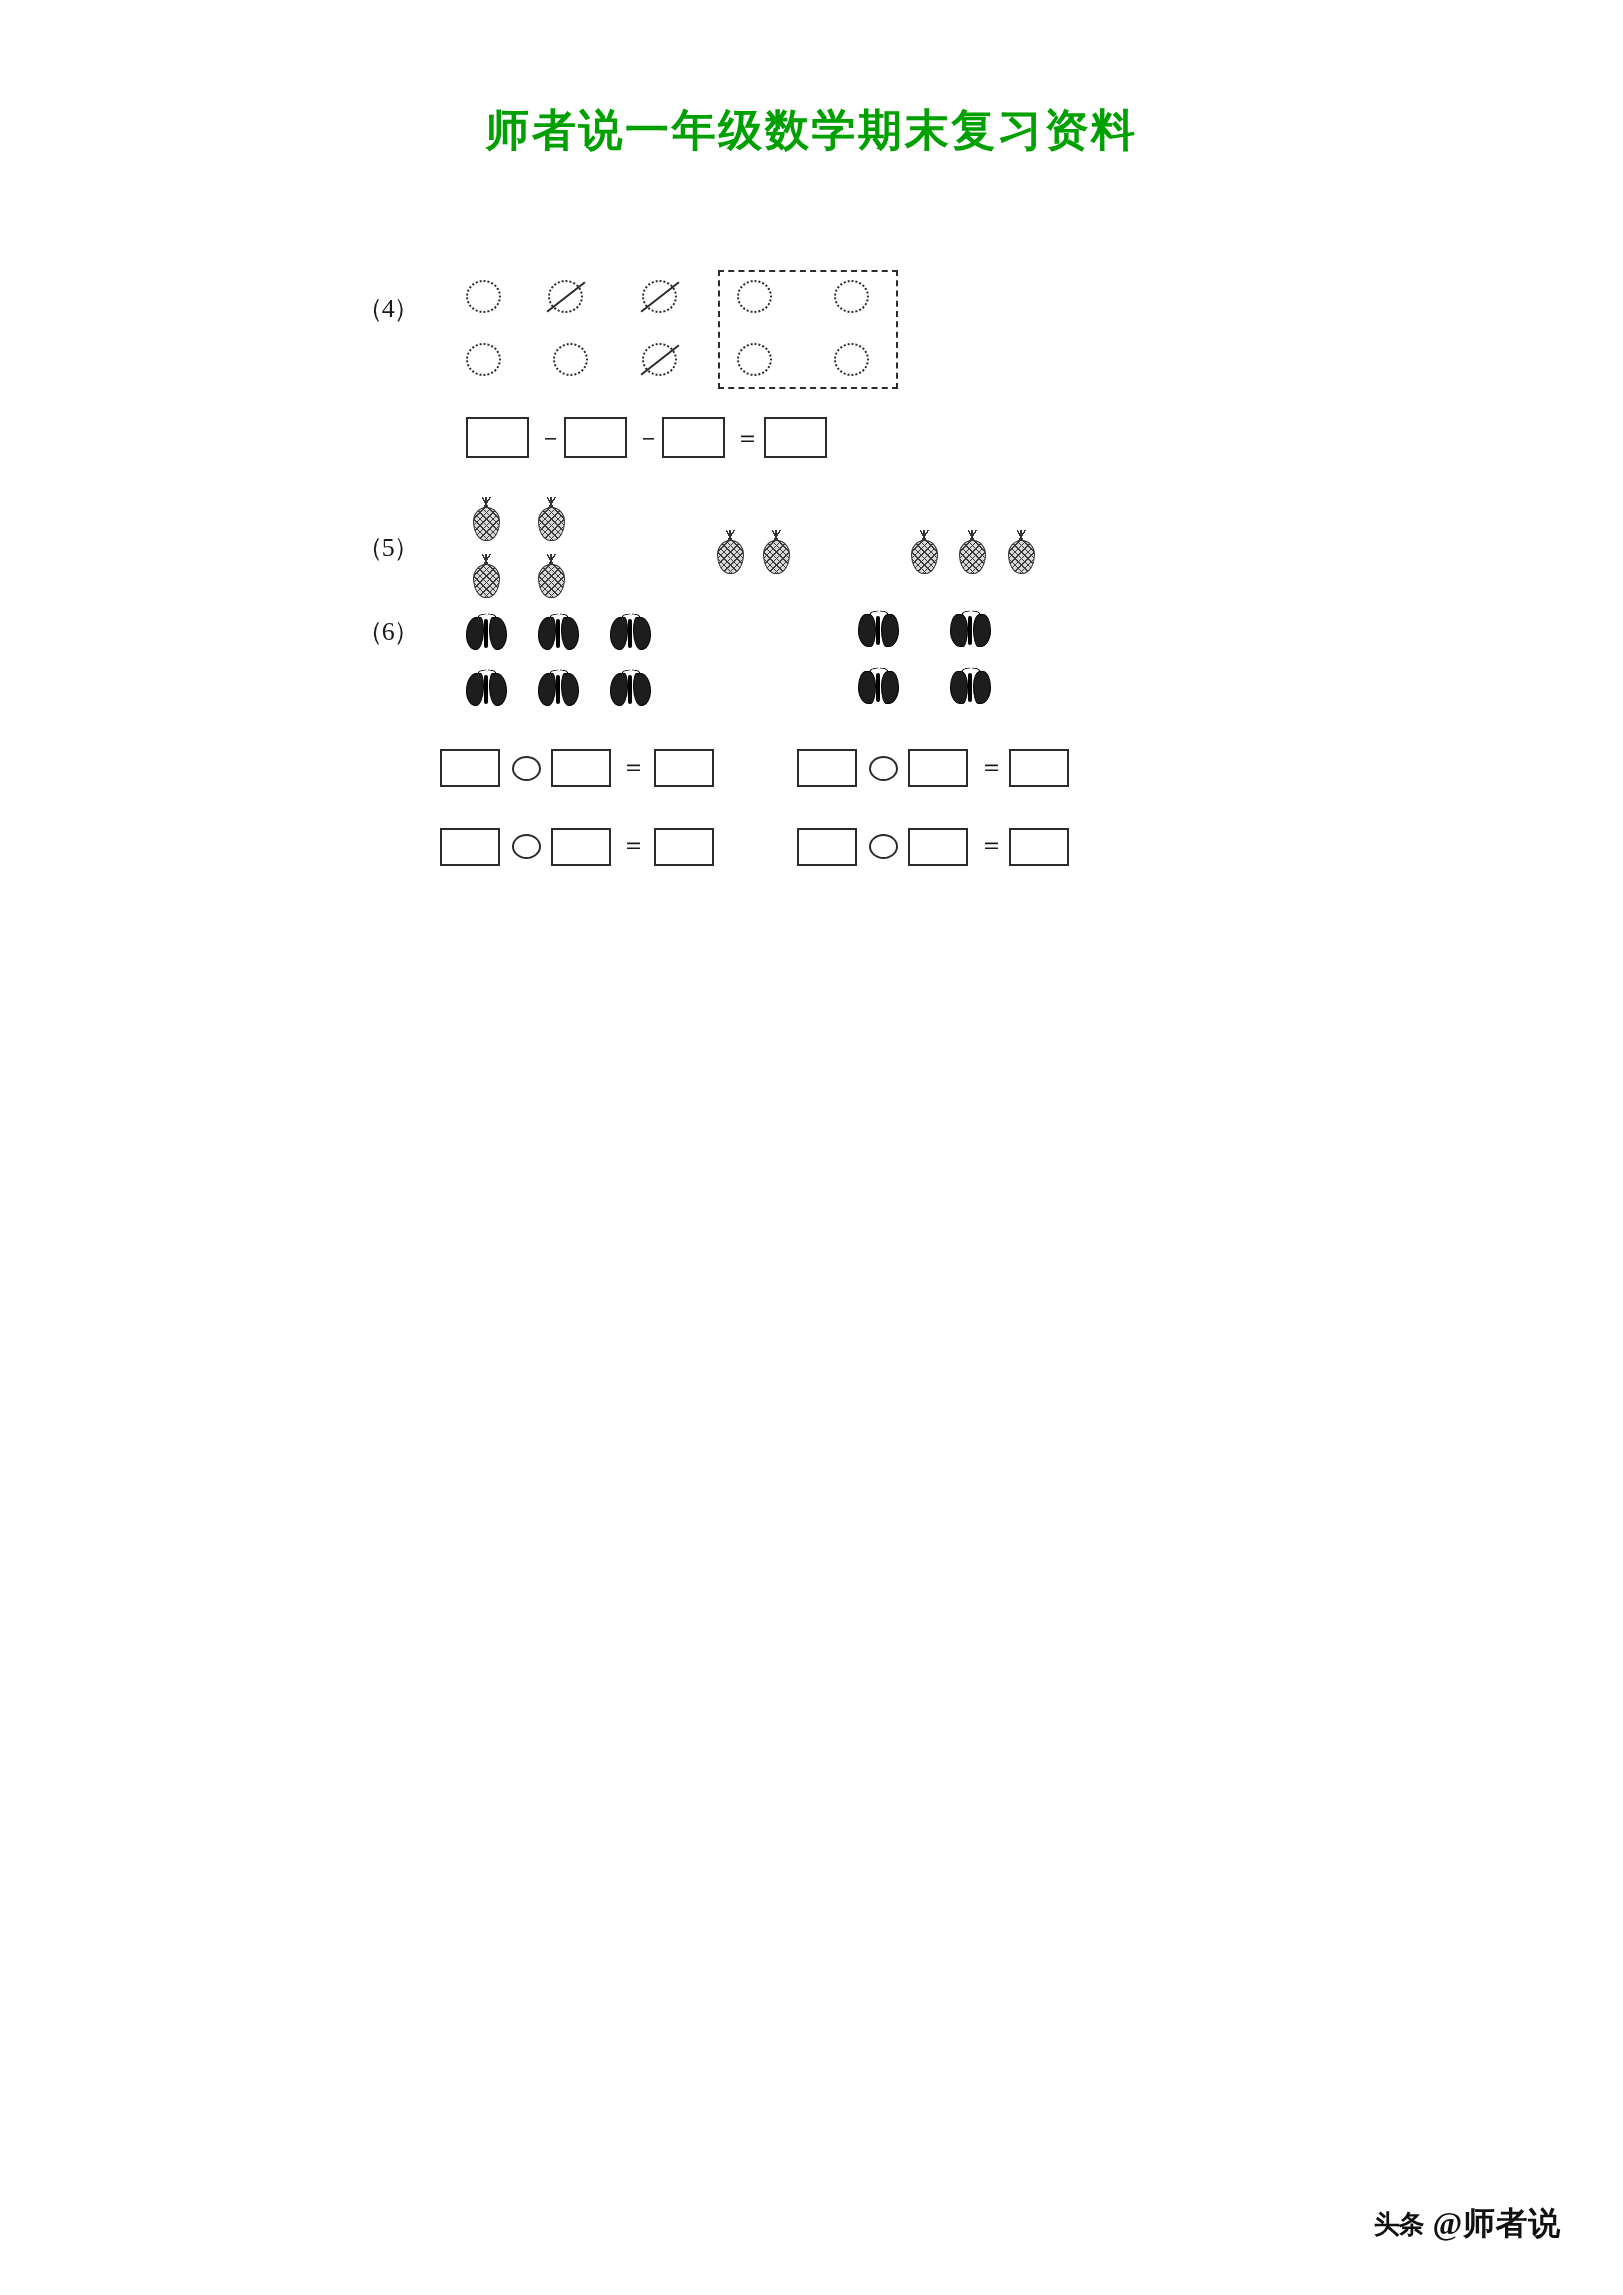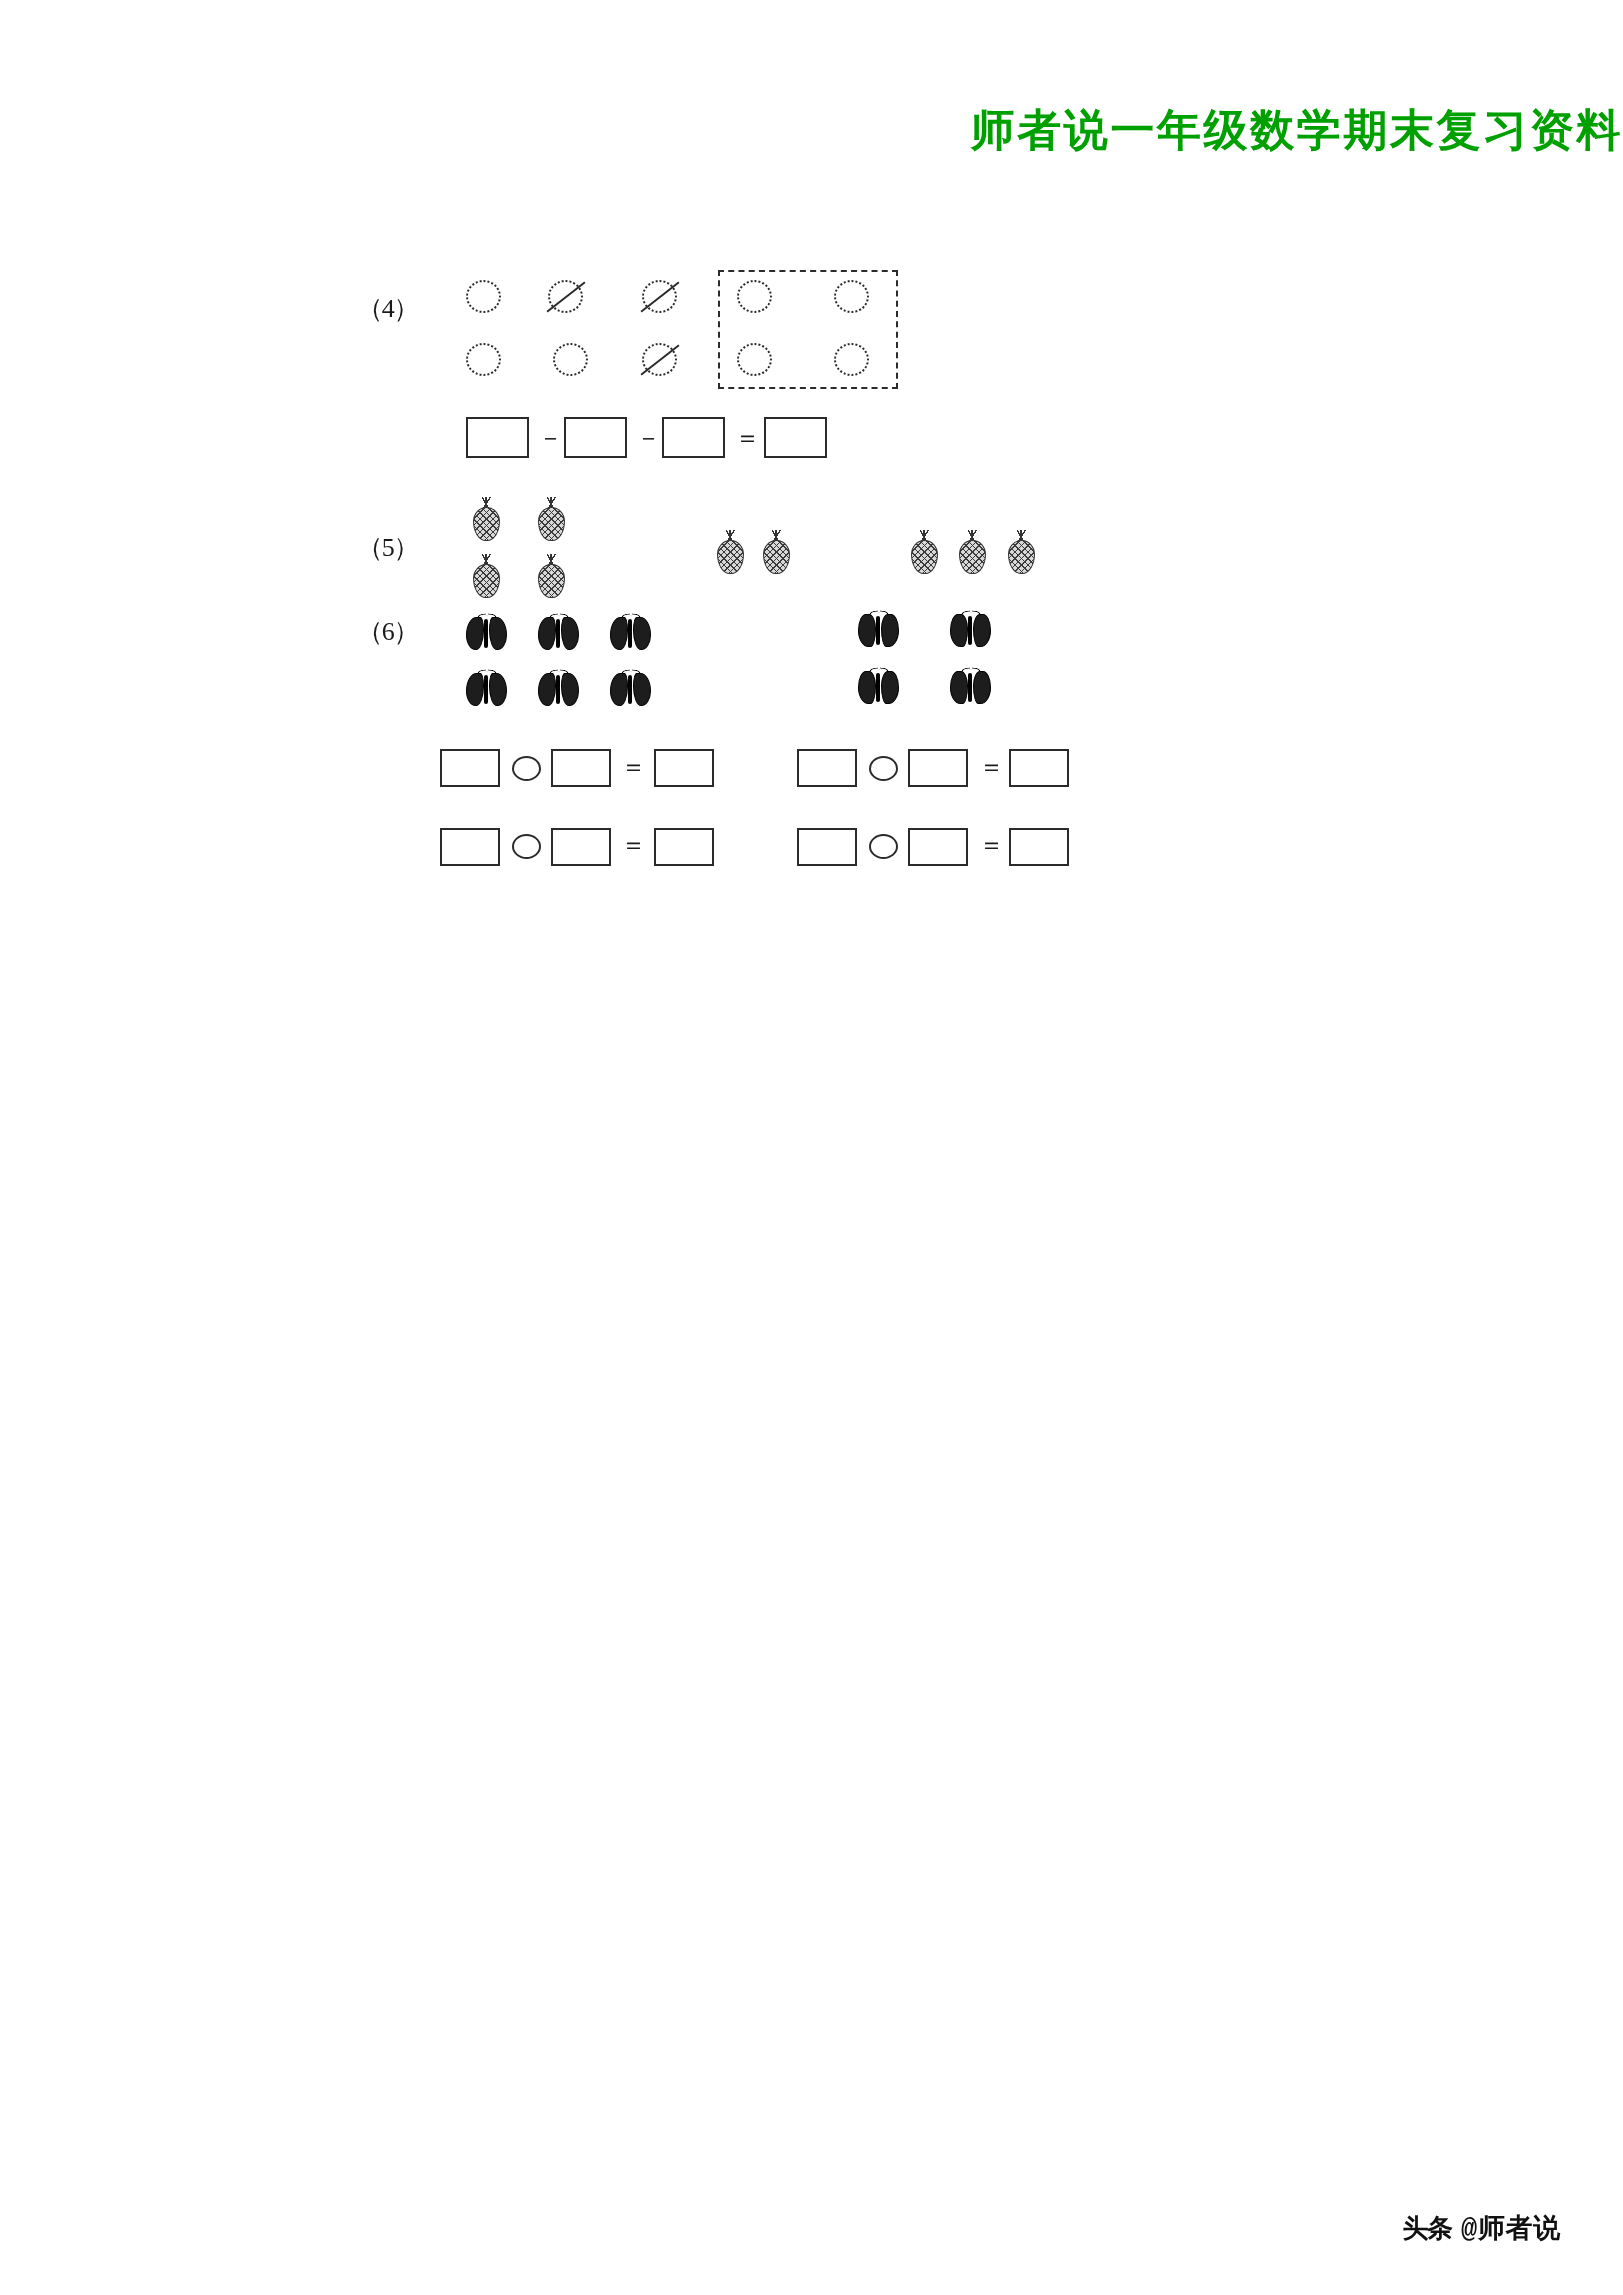--- a/index.html
+++ b/index.html
@@ -14,21 +14,21 @@
     font-family: "Liberation Serif", "DejaVu Serif", serif;
     overflow: hidden;
   }
 
   
   .page-title {
     position: absolute;
     top: 101px;
     left: 0;
     width: 1623px;
-    text-align: right;
+    text-align: center;
     font-family: "Liberation Serif", "DejaVu Serif", serif;
     font-weight: bold;
     font-size: 44px;
     letter-spacing: 2.6px;
     color: #00a000;
   }
 
   
   .q-label {
     position: absolute;
@@ -177,23 +177,23 @@
     gap: 9.2px;
     color: #111;
   }
   .footer-mark .logo-box {
     font-family: "Liberation Sans", "DejaVu Sans", sans-serif;
     font-weight: bold;
     font-size: 26px;
     letter-spacing: -1.3px;
   }
   .footer-mark .mark-text {
-    font-family: Liberation Mono, monospace;
+    font-family: Liberation Serif, serif;
     font-weight: bold;
-    font-size: 27px;
+    font-size: 32px;
     letter-spacing: 0.7px;
   }
 </style>
 </head>
 <body>
 
 <div class="page-title">师者说一年级数学期末复习资料</div>
 
 <div class="q-label" style="top:291px; left:357px;">（4）</div>
 

